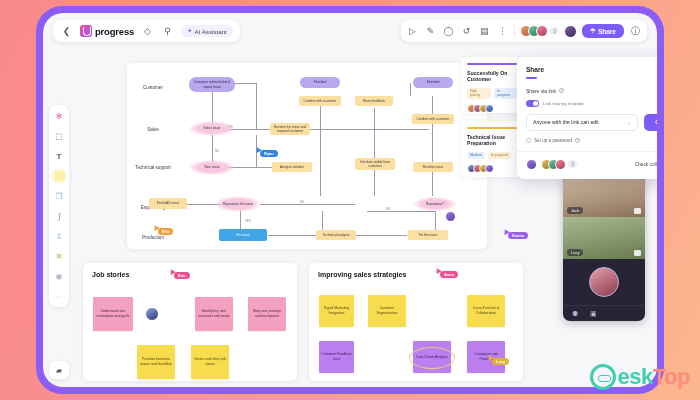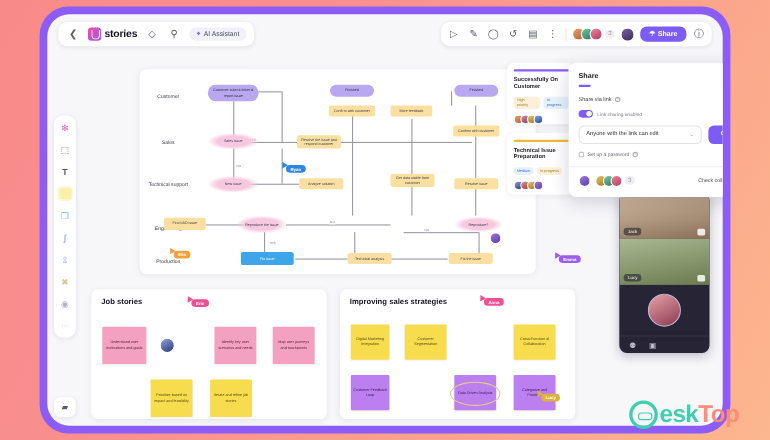--- a/index.html
+++ b/index.html
@@ -236,21 +236,21 @@
   }
   #video-self { height: 46px; display: flex; align-items: center; justify-content: center; }
   #video-controls {
     height: 16px; display: flex; align-items: center; gap: 10px; padding-left: 9px;
     border-top: 1px solid rgba(255,255,255,.07);
   }
   .vc-btn { width: 8px; height: 8px; color: #b9b9c9; font-size: 7px; cursor: pointer; }
 
   
   #watermark {
-    position: absolute; right: 28px; bottom: 10px; z-index: 40;
+    position: absolute; right: 10px; bottom: 10px; z-index: 40;
     display: flex; align-items: center; gap: 2px;
   }
   #wm-logo {
     width: 26px; height: 26px; border-radius: 50%;
     border: 3.5px solid #3ecfae; position: relative; background: transparent;
   }
   #wm-logo::after {
     content: ""; position: absolute; left: 5px; top: 8px; width: 11px; height: 5px;
     border: 1.6px solid #3ecfae; border-radius: 3px;
   }
@@ -261,21 +261,21 @@
 </head>
 <body>
 
 <div id="device-frame">
   <div id="app-window">
 
     <div class="topbar" id="topbar-left">
       <div class="tb-icon">❮</div>
       <div class="brand">
         <div class="brand-mark"></div>
-        <div class="brand-name">stories</div>
+        <div class="brand-name">progress</div>
       </div>
       <div class="tb-icon">◇</div>
       <div class="tb-icon">⚲</div>
       <div class="ai-chip">
         <span class="ai-star">✦</span>
         <span>AI Assistant</span>
       </div>
     </div>
 
     <div class="topbar" id="topbar-right">

